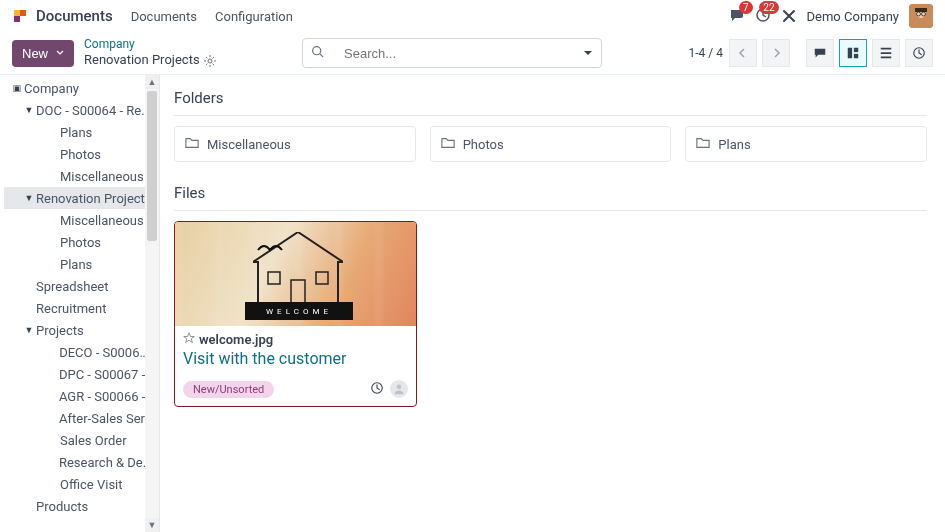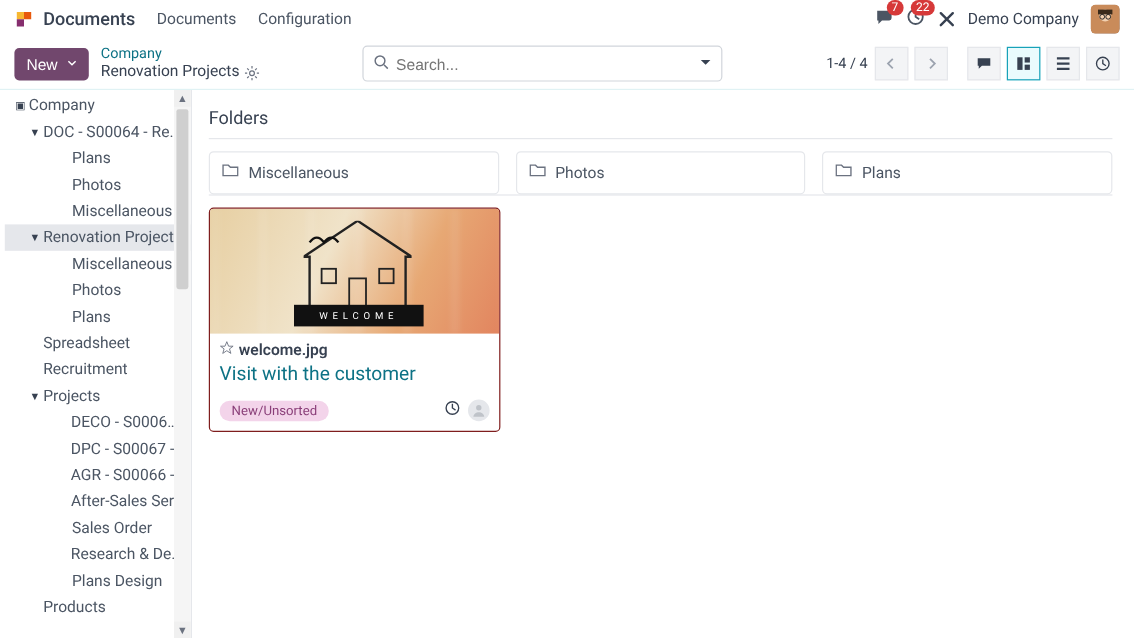--- a/index.html
+++ b/index.html
@@ -57,21 +57,21 @@
   .breadcrumb { line-height: 1.3; }
   .breadcrumb .bc-parent { color: #0d7285; font-size: 12px; }
   .breadcrumb .bc-current { color: #374151; font-size: 13px; display: flex; align-items: center; gap: 4px; }
   .bc-gear { width: 12px; height: 12px; color: #6b7280; }
 
   .search-wrap { flex: 1; display: flex; justify-content: center; }
   .search-box {
     width: 300px; height: 30px;
     border: 1px solid #d1d5db; border-radius: 4px;
     display: flex; align-items: center;
-    padding: 0 8px; gap: 6px;
+    padding: 0 8px; gap: 20px;
     color: #6b7280;
     position: relative;
   }
   .search-box input {
     border: none; outline: none; flex: 1; font-size: 13px;
     background: transparent;
   }
   .search-caret { position: absolute; right: 8px; color: #374151; }
 
   .pager-group { display: flex; align-items: center; gap: 6px; }
@@ -362,21 +362,21 @@
         <div class="tree-row depth2">
           <span class="caret"></span>
           <span class="tree-label">Sales Order</span>
         </div>
         <div class="tree-row depth2">
           <span class="caret"></span>
           <span class="tree-label">Research &amp; Deve...</span>
         </div>
         <div class="tree-row depth2">
           <span class="caret"></span>
-          <span class="tree-label">Plans Design</span>
+          <span class="tree-label">Office Visit</span>
         </div>
         <div class="tree-row depth1">
           <span class="caret"></span>
           <span class="tree-label">Products</span>
         </div>
       </div>
     <div class="sidebar-scroll">
       <span class="arrow up">▲</span>
       <span class="thumb"></span>
       <span class="arrow down">▼</span>
@@ -400,20 +400,21 @@
           <span>Photos</span>
         </div>
         <div class="folder-card">
           <span><svg width="14" height="14" viewBox="0 0 16 16">
               <path d="M1 3h5l2 2h7v8H1z" fill="none" stroke="#6b7280" stroke-width="1.3"></path>
             </svg></span>
           <span>Plans</span>
         </div>
       </div>
 
+    <div class="section-title" style="margin-top:22px">Files</div>
     <div class="section-rule"></div>
 
     <div class="file-grid">
       <div class="file-card">
         <div class="file-thumb">
           <svg class="house" viewBox="0 0 90 78">
             <path d="M45 0 L90 30 L85 30 L85 72 L5 72 L5 30 L0 30 Z" fill="none" stroke="#222" stroke-width="2"></path>
             <rect x="15" y="40" width="12" height="12" fill="none" stroke="#222" stroke-width="1.5"></rect>
             <rect x="63" y="40" width="12" height="12" fill="none" stroke="#222" stroke-width="1.5"></rect>
             <rect x="38" y="48" width="14" height="24" fill="none" stroke="#222" stroke-width="1.5"></rect>

